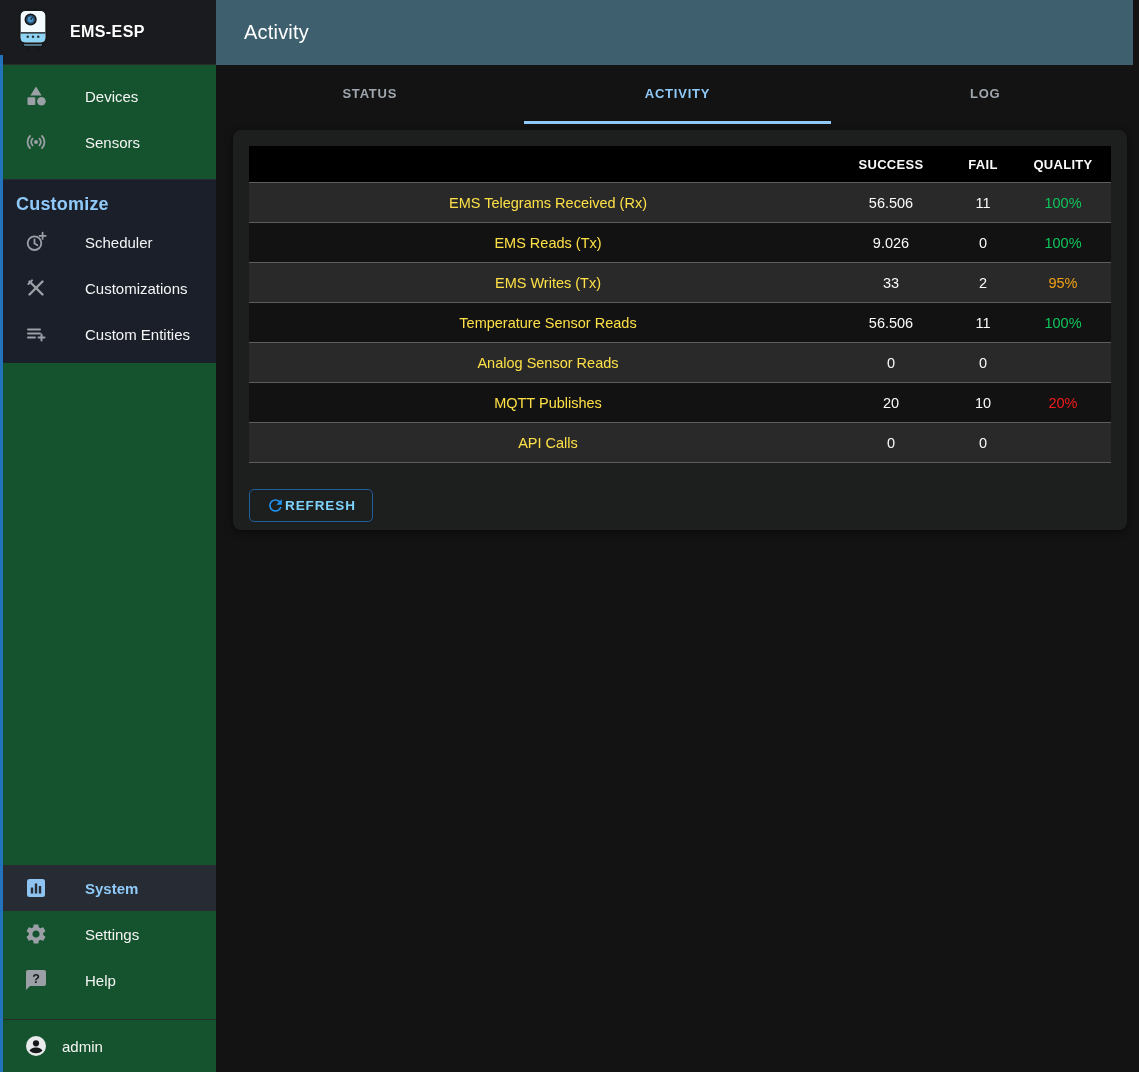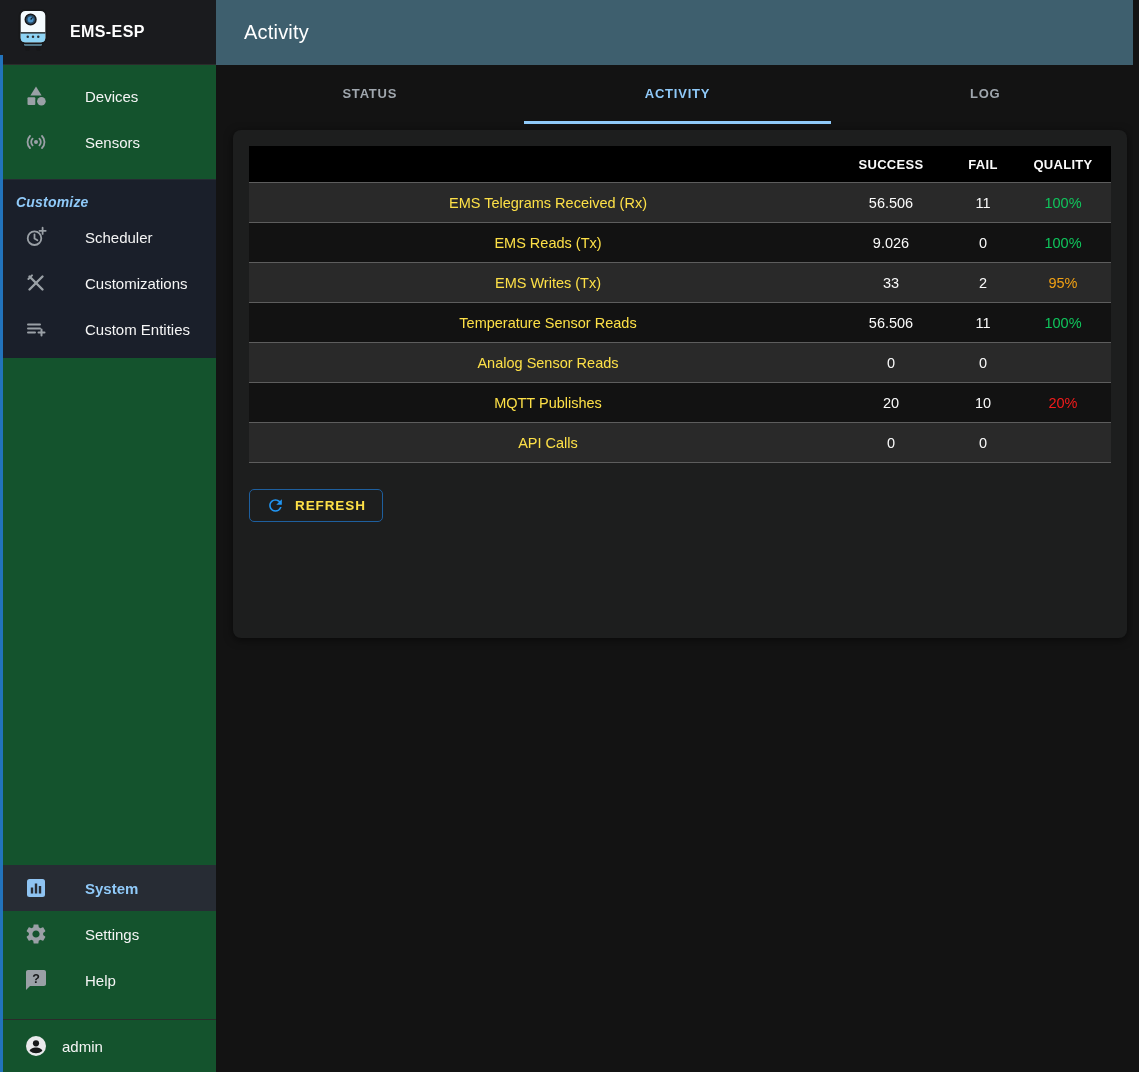--- a/index.html
+++ b/index.html
@@ -11,55 +11,55 @@
   .sidebar{width:216px;flex:0 0 216px;background:#14532d;display:flex;
            flex-direction:column;box-sizing:border-box;position:relative;z-index:2;}
   .sidebar-header{height:65px;flex:0 0 65px;background:#1a1b1e;border-bottom:1px solid #2b2b2b;
            display:flex;align-items:center;gap:16px;padding:0 12px;box-sizing:border-box;}
   .app-title{font-size:16px;font-weight:700;letter-spacing:.4px;color:#fff;}
   .nav-top{padding-top:8px;}
   .nav-item{height:46px;display:flex;align-items:center;padding:0 0 0 24px;gap:37px;cursor:pointer;}
   .nav-item .icon{width:24px;height:24px;flex:0 0 24px;color:#9aa0a6;}
   .nav-item .label{font-size:15px;color:#f5f5f5;}
   .customize{margin-top:14px;background:#1a1f2a;border-top:1px solid #262b33;padding-bottom:6px;}
-  .customize-title{color:#90caf9;font-weight:700;font-size:14px;padding:14px 16px 4px;letter-spacing:.2px;font-style:italic;}
+  .customize-title{color:#90caf9;font-weight:700;font-size:18px;padding:14px 16px 4px;letter-spacing:.2px;}
   .spacer{flex:1;}
   .nav-item.active{background:#272c34;}
   .nav-item.active .label{color:#90caf9;font-weight:bold;}
   .sidebar-divider{height:1px;background:#2b2b2b;margin-top:16px;}
   .user-row{height:52px;display:flex;align-items:center;gap:14px;padding-left:24px;cursor:pointer;}
   .user-row .icon{width:24px;height:24px;}
   .user-row .label{font-size:15px;color:#f5f5f5;}
 
   
   .main{flex:1;display:flex;flex-direction:column;background:#131313;}
   .appbar{height:65px;flex:0 0 65px;background:#3e5f6e;display:flex;align-items:center;padding-left:28px;}
   .appbar-title{font-size:20px;font-weight:400;margin:0;color:#fff;letter-spacing:.2px;}
   .tabbar{height:59px;flex:0 0 59px;display:flex;}
   .tab{flex:1;display:flex;align-items:center;justify-content:center;font-size:13px;
        letter-spacing:.8px;color:#a0a7ae;font-weight:600;cursor:pointer;text-transform:uppercase;
        border-bottom:3px solid transparent;box-sizing:border-box;}
   .tab.active{color:#90caf9;border-bottom-color:#90caf9;}
 
-  .card{margin:6px 12px 0 17px;height:508px;background:#1d1e1e;border-radius:8px;
+  .card{margin:6px 12px 0 17px;height:400px;background:#1d1e1e;border-radius:8px;
         padding:16px;box-sizing:border-box;box-shadow:0 2px 8px rgba(0,0,0,.55);}
   table{width:100%;border-collapse:collapse;table-layout:fixed;}
   col.c-label{width:auto;} col.c-success{width:120px;} col.c-fail{width:64px;} col.c-quality{width:96px;}
   thead th{background:#000;height:36px;font-size:13px;color:#90caf9;font-weight:700;
            letter-spacing:.3px;text-align:center;padding:0;}
   tbody td{height:39px;font-size:14.5px;padding:0;border-top:1px solid #5d5d5d;}
   tbody tr:last-child td{border-bottom:1px solid #5d5d5d;}
   tbody tr:nth-child(odd){background:#292929;}
   tbody tr:nth-child(even){background:#121212;}
   td.lbl{text-align:center;padding-left:16px;color:#fde047;}
   td.num,th.num{text-align:center;color:#fafafa;}
 
-  .refresh-btn{margin-top:26px;display:inline-flex;align-items:center;gap:10px;
+  .refresh-btn{margin-top:26px;display:inline-flex;align-items:center;gap:0;
         padding:6px 16px;background:transparent;border:1px solid #1e5f9e;border-radius:5px;
-        color:#fde047;font-size:13.5px;font-weight:600;letter-spacing:.9px;cursor:pointer;
+        color:#7dd3fc;font-size:13.5px;font-weight:600;letter-spacing:.9px;cursor:pointer;
         font-family:"Liberation Sans",sans-serif;}
   .refresh-btn svg{width:19px;height:19px;}
 
   
   .left-strip{position:absolute;left:0;top:55px;bottom:0;width:3px;background:#2273bb;z-index:6;}
   .right-gutter{position:absolute;right:0;top:0;bottom:0;width:6px;background:#131313;z-index:5;}
 </style>
 </head>
 <body>
 

